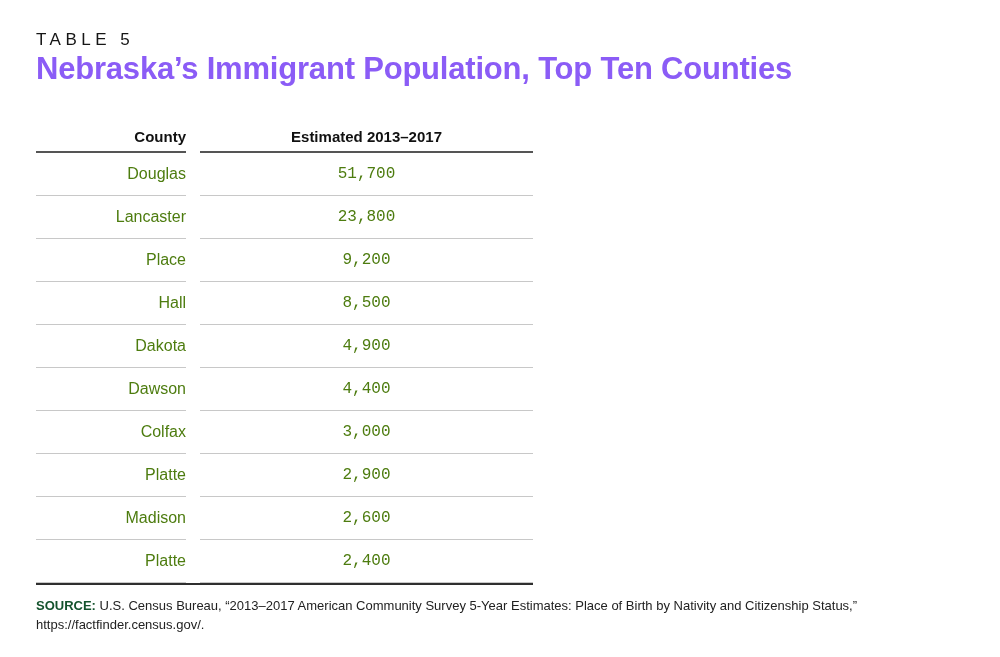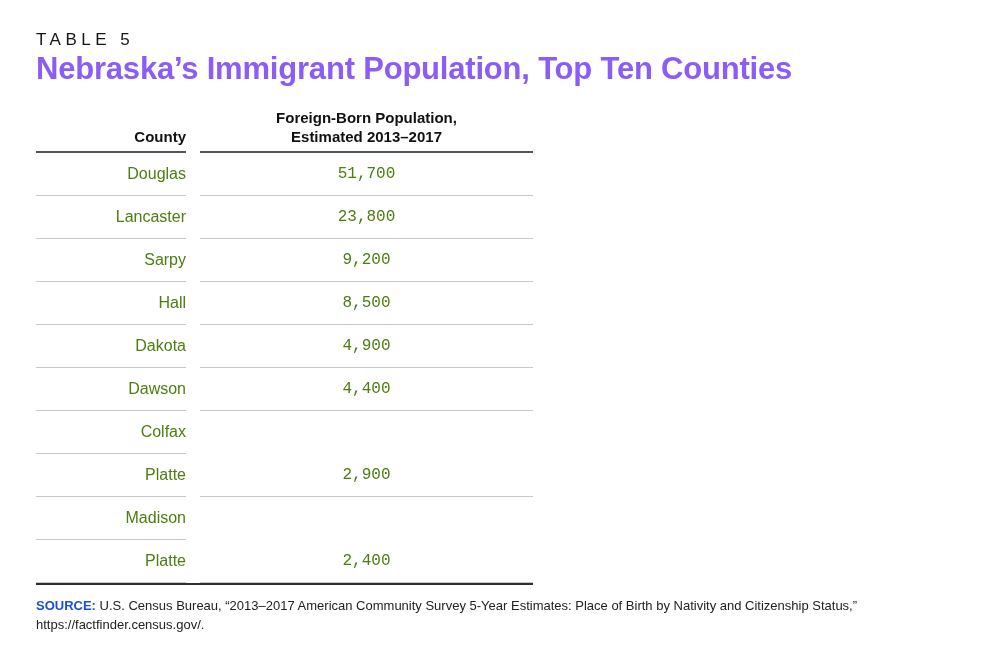--- a/index.html
+++ b/index.html
@@ -82,77 +82,79 @@
   }
   .source-note {
     margin-top: 11px;
     font-size: 13px;
     line-height: 19px;
     color: #222222;
     max-width: 930px;
   }
   .source-label {
     font-weight: 700;
-    color: #1d4ed8;
+    color: #14532d;
   }
   .source-url {
     display: block;
   }
 </style>
 </head>
 <body>
 
 <div class="container">
 
   <div class="table-label">TABLE 5</div>
   <div class="table-title">Nebraska’s Immigrant Population, Top Ten Counties</div>
 
   <div class="data-table">
 
     <div class="trow thead">
       <div class="cell county-head">County</div>
       <div class="cell pop-head">
-        <span>Foreign-Born Population,</span><br>
+        <br>
         <span>Estimated 2013–2017</span>
       </div>
     </div>
 
     <div class="trow tbody-row">
       <div class="cell county-cell">Douglas</div>
       <div class="cell value-cell">51,700</div>
     </div>
     <div class="trow tbody-row">
       <div class="cell county-cell">Lancaster</div>
       <div class="cell value-cell">23,800</div>
     </div>
     <div class="trow tbody-row">
-      <div class="cell county-cell">Sarpy</div>
+      <div class="cell county-cell">Place</div>
       <div class="cell value-cell">9,200</div>
     </div>
     <div class="trow tbody-row">
       <div class="cell county-cell">Hall</div>
       <div class="cell value-cell">8,500</div>
     </div>
     <div class="trow tbody-row">
       <div class="cell county-cell">Dakota</div>
       <div class="cell value-cell">4,900</div>
     </div>
     <div class="trow tbody-row">
       <div class="cell county-cell">Dawson</div>
       <div class="cell value-cell">4,400</div>
     </div>
     <div class="trow tbody-row">
       <div class="cell county-cell">Colfax</div>
+      <div class="cell value-cell">3,000</div>
     </div>
     <div class="trow tbody-row">
       <div class="cell county-cell">Platte</div>
       <div class="cell value-cell">2,900</div>
     </div>
     <div class="trow tbody-row">
       <div class="cell county-cell">Madison</div>
+      <div class="cell value-cell">2,600</div>
     </div>
     <div class="trow tbody-row">
       <div class="cell county-cell">Platte</div>
       <div class="cell value-cell">2,400</div>
     </div>
 
     <div class="table-bottom-rule"></div>
   </div>
 
   <div class="source-note">

